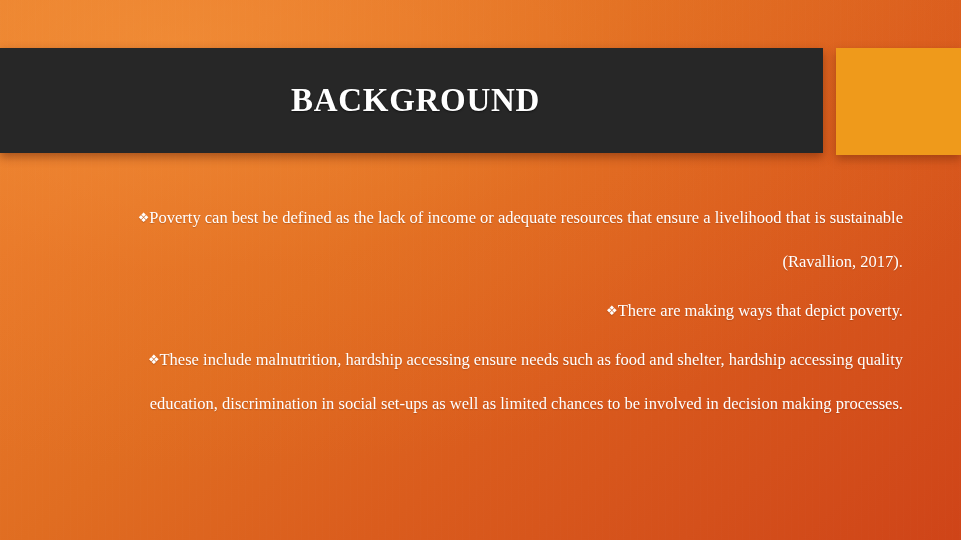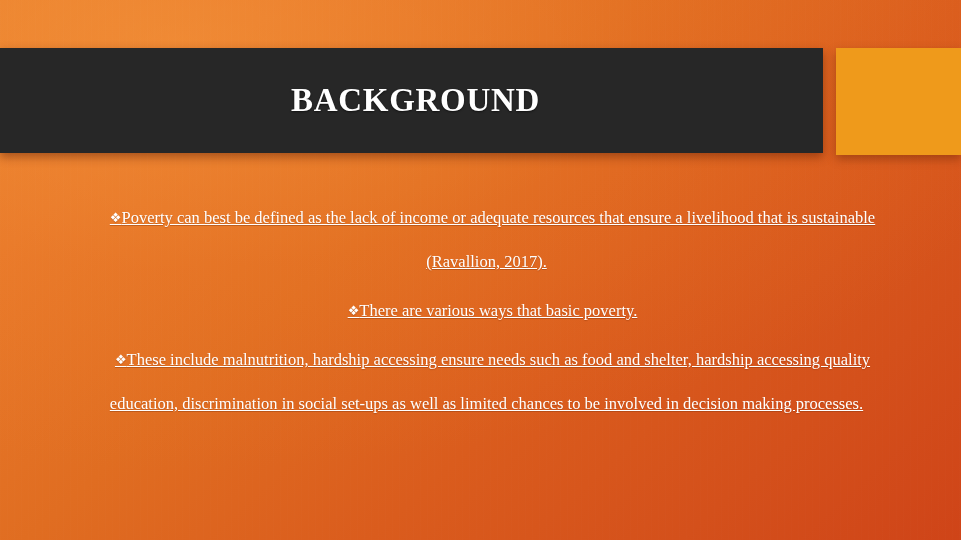--- a/index.html
+++ b/index.html
@@ -93,25 +93,24 @@
     z-index: 4;
     padding: 0 58px 0 70px;
     box-sizing: border-box;
   }
 
   .bullet-item {
     color: #ffffff;
     font-family: "Liberation Serif", "DejaVu Serif", serif;
     font-size: 16.5px;
     line-height: 44px;
-    text-align: center;
+    text-align: right;
     text-indent: 12px;
     margin: 0 0 5px 0;
     text-shadow: 0 1px 1px rgba(120, 45, 10, 0.35);
-    text-decoration: underline;
   }
 
   .bullet-item:last-child {
     margin-bottom: 0;
   }
 
   .bullet-mark {
     font-family: "DejaVu Sans", sans-serif;
     font-size: 13px;
     color: #ffffff;
@@ -131,19 +130,19 @@
   <div class="title-bar">
     <div class="title-text">BACKGROUND</div>
   </div>
 
   <div class="accent-block"></div>
 
   <div class="body-content">
 
     <p class="bullet-item"><span class="bullet-mark">❖</span><span class="bullet-text">Poverty can best be defined as the lack of income or adequate resources that ensure a livelihood that is sustainable (Ravallion, 2017).</span></p>
 
-    <p class="bullet-item"><span class="bullet-mark">❖</span><span class="bullet-text">There are various ways that basic poverty.</span></p>
+    <p class="bullet-item"><span class="bullet-mark">❖</span><span class="bullet-text">There are making ways that depict poverty.</span></p>
 
     <p class="bullet-item"><span class="bullet-mark">❖</span><span class="bullet-text">These include malnutrition, hardship accessing ensure needs such as food and shelter, hardship accessing quality education, discrimination in social set-ups as well as limited chances to be involved in decision making processes.</span></p>
 
   </div>
 
 </div>
 
 </body></html>

